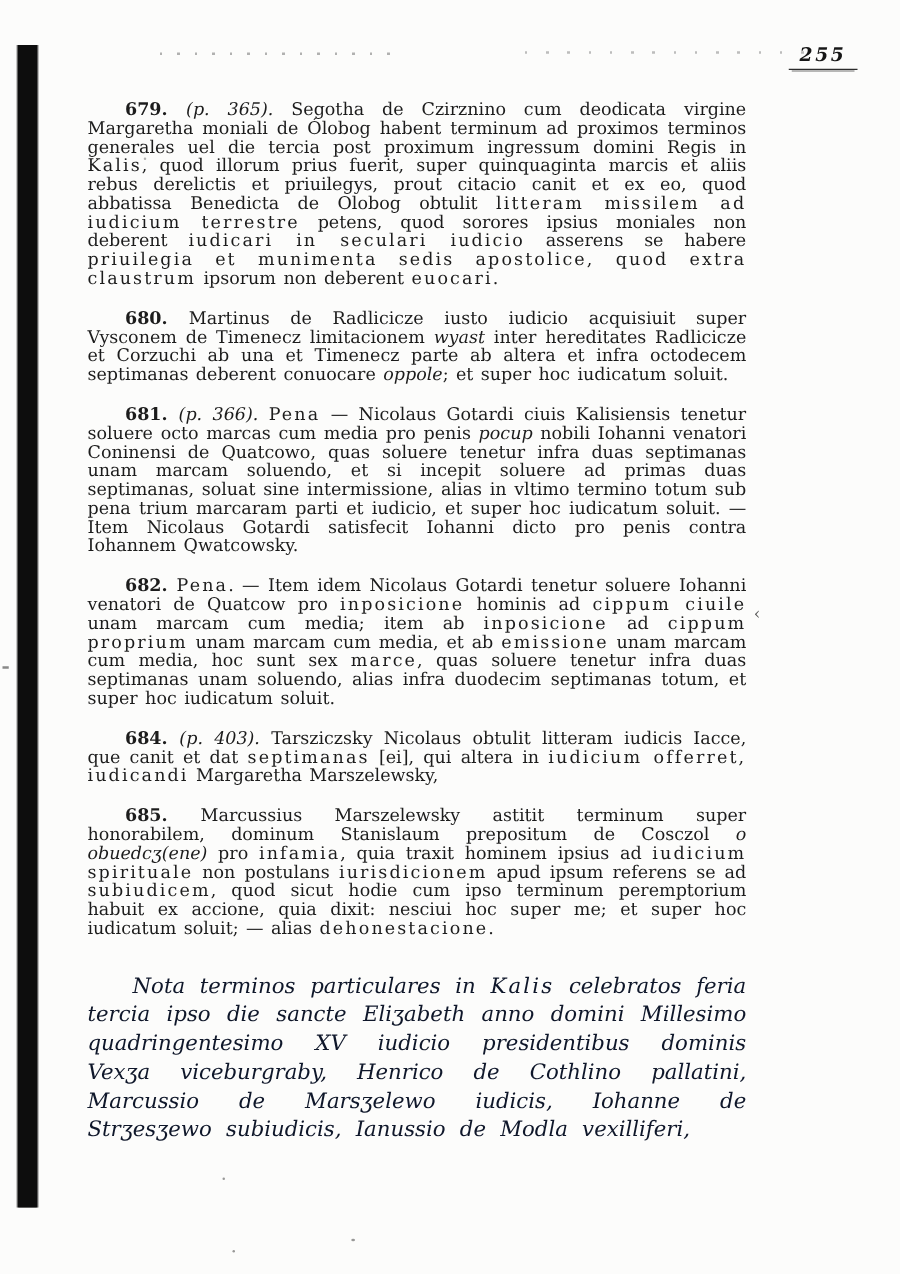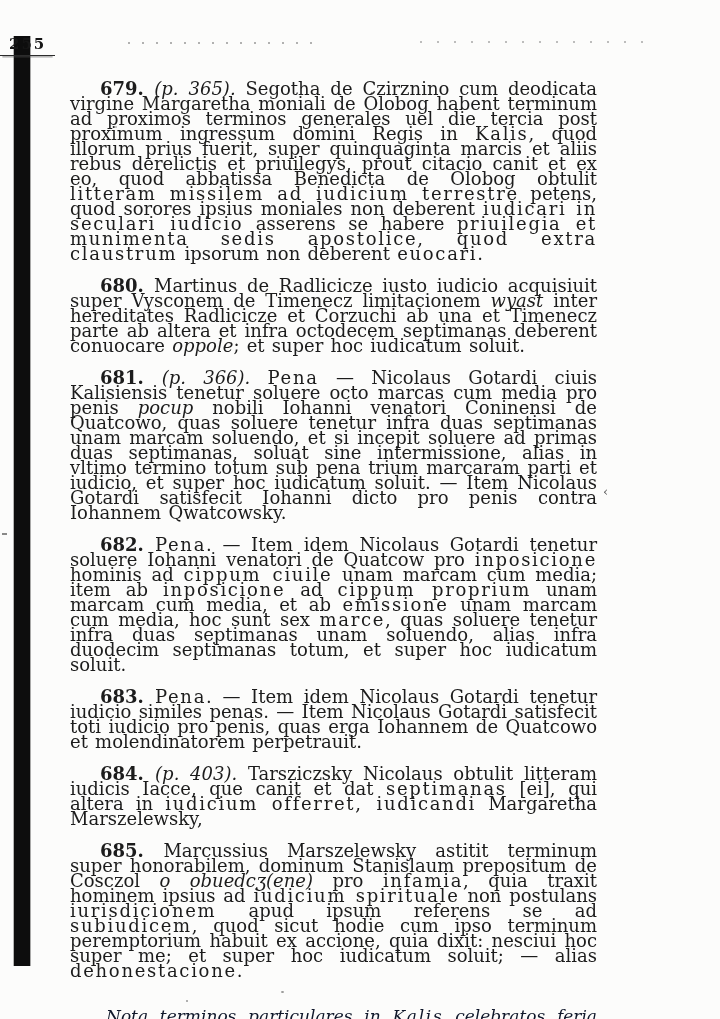--- a/index.html
+++ b/index.html
@@ -12,36 +12,37 @@
     color:#1c1c1c;
   }
   .binding-bar {
     position:absolute; left:14px; top:36px;
     width:16px; height:930px;
     background:#0d0d0d;
     box-shadow:1px 0 0 rgba(13,13,13,.35), -1px 0 0 rgba(13,13,13,.3);
   }
   .page-header {
     position:absolute; top:34px; left:0; width:686px;
-    text-align:left;
+    text-align:right;
+    font-style:italic;
   }
   .page-number {
     display:inline-block;
     font-size:15px; font-weight:700; letter-spacing:2px;
     color:#161616;
     padding:0 9px 2px 9px;
     border-bottom:1.5px solid #2c2c2c;
     box-shadow:0 4px 0 -2.4px rgba(80,80,80,.4);
   }
   .content {
     position:absolute; left:70px; top:60px; width:527px;
   }
   .entry {
     margin:0; margin-top:17px;
-    font-size:18px; line-height:15px;
+    font-size:14px; line-height:15px;
     text-align:justify; text-indent:30px;
     word-spacing:1.5px;
   }
   .entry:first-child { margin-top:21px; }
   .num { font-weight:700; }
   .ref { font-style:italic; }
   .sg-n {}
   .sg-bi { font-style:italic; font-weight:400; }
   .sg-sp { letter-spacing:1.7px; }
   .nota {
@@ -85,21 +86,20 @@
 <div class="page-header">
   <span class="page-number">255</span>
 </div>
 
 <div class="content">
   <div id="entries">
       <p class="entry"><span class="num">679. </span><span class="ref">(p. 365). </span><span class="sg-n">Segotha de Czirznino cum deodicata virgine Margaretha moniali de Ólobog habent terminum ad proximos terminos generales uel die tercia post proximum ingressum domini Regis in </span><span class="sg-sp">Kalis</span><span class="sg-n">, quod illorum prius fuerit, super quinquaginta marcis et aliis rebus derelictis et priuilegys, prout citacio canit et ex eo, quod abbatissa Benedicta de Olobog obtulit </span><span class="sg-sp">litteram missilem ad iudicium terrestre</span><span class="sg-n"> petens, quod sorores ipsius moniales non deberent </span><span class="sg-sp">iudicari in seculari iudicio</span><span class="sg-n"> asserens se habere </span><span class="sg-sp">priuilegia et munimenta sedis apostolice</span><span class="sg-sp">, quod extra </span><span class="sg-sp">claustrum</span><span class="sg-n"> ipsorum non deberent </span><span class="sg-sp">euocari</span><span class="sg-n">.</span></p>
       <p class="entry"><span class="num">680. </span><span class="sg-n">Martinus de Radlicicze iusto iudicio acquisiuit super Vysconem de Timenecz limitacionem </span><span class="sg-bi">wyast</span><span class="sg-n"> inter hereditates Radlicicze et Corzuchi ab una et Timenecz parte ab altera et infra octodecem septimanas deberent conuocare </span><span class="sg-bi">oppole</span><span class="sg-n">; et super hoc iudicatum soluit.</span></p>
       <p class="entry"><span class="num">681. </span><span class="ref">(p. 366). </span><span class="sg-sp">Pena</span><span class="sg-n"> — Nicolaus Gotardi ciuis Kalisiensis tenetur soluere octo marcas cum media pro penis </span><span class="sg-bi">pocup</span><span class="sg-n"> nobili Iohanni venatori Coninensi de Quatcowo, quas soluere tenetur infra duas septimanas unam marcam soluendo, et si incepit soluere ad primas duas septimanas, soluat sine intermissione, alias in vltimo termino totum sub pena trium marcaram parti et iudicio, et super hoc iudicatum soluit. — Item Nicolaus Gotardi satisfecit Iohanni dicto pro penis contra Iohannem Qwatcowsky.</span></p>
       <p class="entry"><span class="num">682. </span><span class="sg-sp">Pena</span><span class="sg-n">. — Item idem Nicolaus Gotardi tenetur soluere Iohanni venatori de Quatcow pro </span><span class="sg-sp">inposicione</span><span class="sg-n"> hominis ad </span><span class="sg-sp">cippum ciuile</span><span class="sg-n"> unam marcam cum media; item ab </span><span class="sg-sp">inposicione</span><span class="sg-n"> ad </span><span class="sg-sp">cippum proprium</span><span class="sg-n"> unam marcam cum media, et ab </span><span class="sg-sp">emissione</span><span class="sg-n"> unam marcam cum media, hoc sunt sex </span><span class="sg-sp">marce</span><span class="sg-n">, quas soluere tenetur infra duas septimanas unam soluendo, alias infra duodecim septimanas totum, et super hoc iudicatum soluit.</span></p>
-      <p class="entry"><span class="num">683. </span><span class="sg-sp">Pena</span><span class="sg-n">. — Item idem Nicolaus Gotardi tenetur iudicio similes penas. — Item Nicolaus Gotardi satisfecit toti iudicio pro penis, quas erga Iohannem de Quatcowo et molendinatorem perpetrauit.</span></p>
       <p class="entry"><span class="num">684. </span><span class="ref">(p. 403). </span><span class="sg-n">Tarsziczsky Nicolaus obtulit litteram iudicis Iacce, que canit et dat </span><span class="sg-sp">septimanas</span><span class="sg-n"> [ei], qui altera in </span><span class="sg-sp">iudicium offerret, iudicandi</span><span class="sg-n"> Margaretha Marszelewsky,</span></p>
       <p class="entry"><span class="num">685. </span><span class="sg-n">Marcussius Marszelewsky astitit terminum super honorabilem, dominum Stanislaum prepositum de Cosczol </span><span class="sg-bi">o obuedcʒ(ene)</span><span class="sg-n"> pro </span><span class="sg-sp">infamia</span><span class="sg-n">, quia traxit hominem ipsius ad </span><span class="sg-sp">iudicium spirituale</span><span class="sg-n"> non postulans </span><span class="sg-sp">iurisdicionem</span><span class="sg-n"> apud ipsum referens se ad </span><span class="sg-sp">subiudicem</span><span class="sg-n">, quod sicut hodie cum ipso terminum peremptorium habuit ex accione, quia dixit: nesciui hoc super me; et super hoc iudicatum soluit; — alias </span><span class="sg-sp">dehonestacione</span><span class="sg-n">.</span></p>
     </div>
   <p class="nota" id="nota"><span class="sg-n">Nota terminos particulares in </span><span class="sg-sp">Kalis</span><span class="sg-n"> celebratos feria tercia ipso die sancte Eliʒabeth anno domini Millesimo quadringentesimo XV iudicio presidentibus dominis Vexʒa viceburgraby, Henrico de Cothlino pallatini, Marcussio de Marsʒelewo iudicis, Iohanne de Strʒesʒewo subiudicis, Ianussio de Modla vexilliferi,</span></p>
 </div>
 
 <div class="speck-row speck-row-left"></div>
 <div class="speck-row speck-row-right"></div>
 <div class="speck-dot dot-a"></div>
 <div class="speck-dot dot-b"></div>

